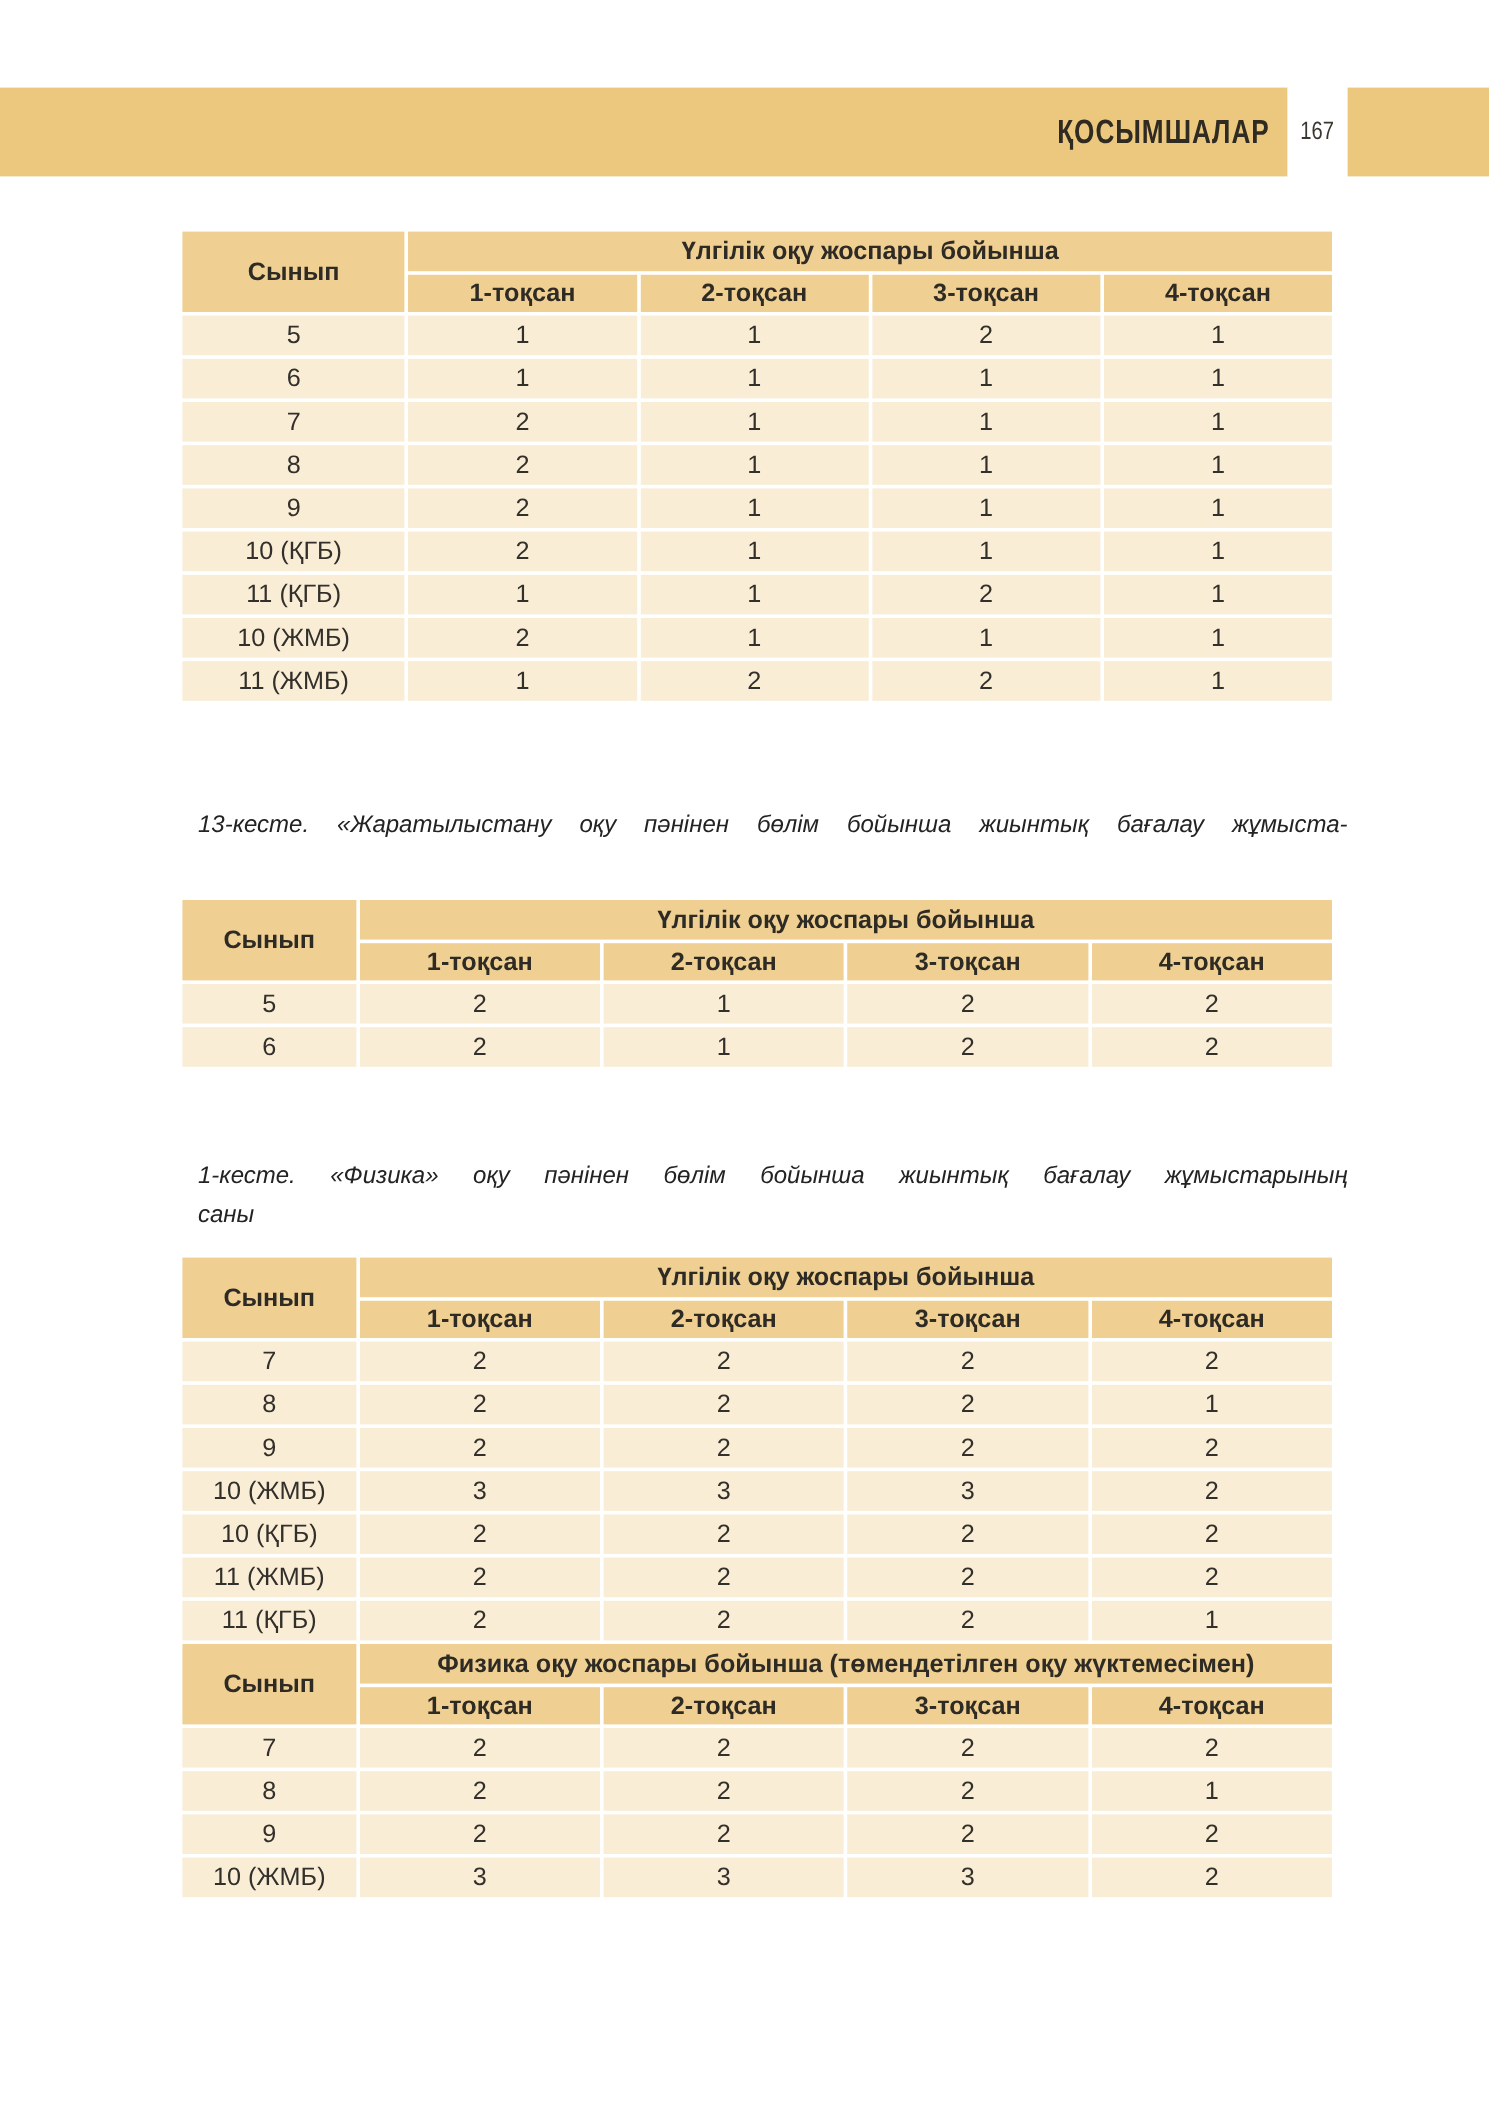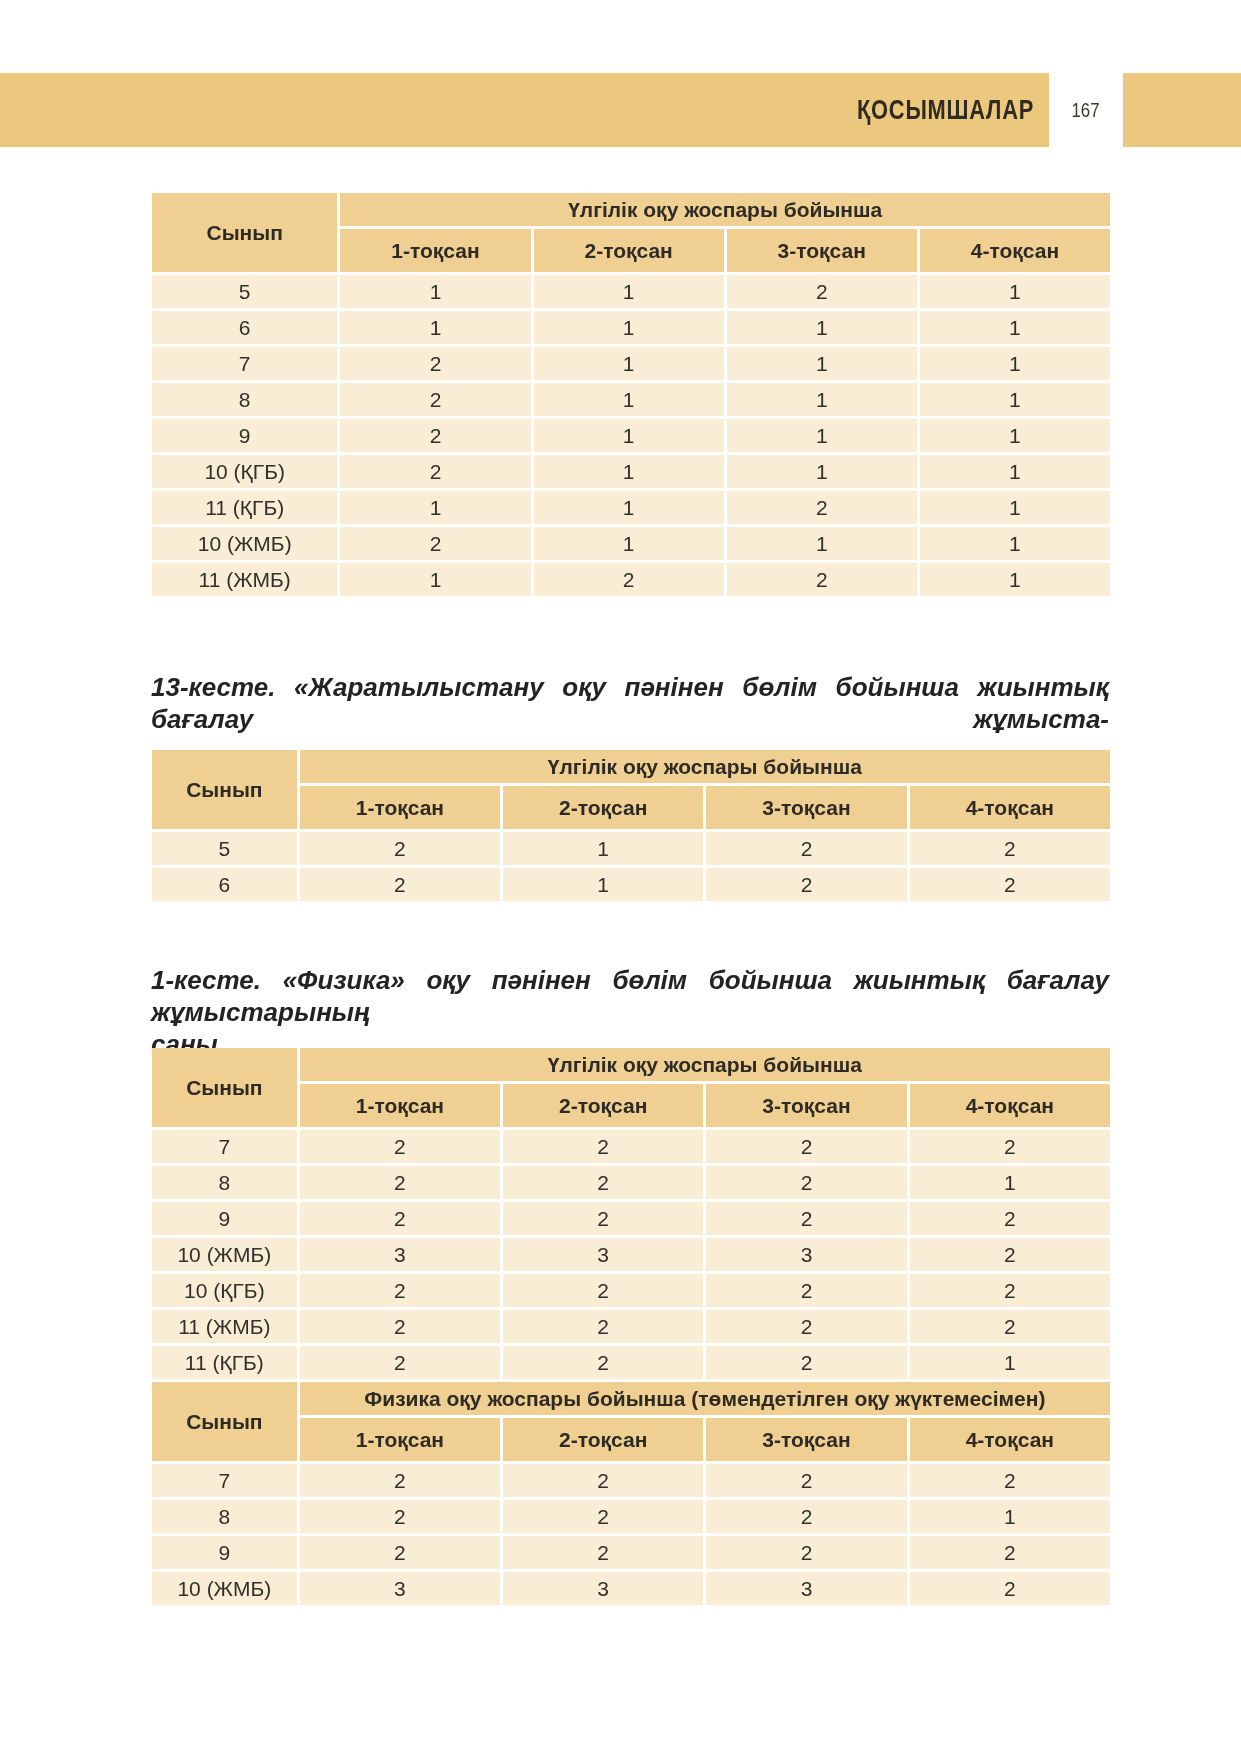--- a/index.html
+++ b/index.html
@@ -31,21 +31,21 @@
     padding-right:15px;
     padding-left:48px;
   }
   .bar-title{
     font-size:28px;font-weight:600;letter-spacing:1px;
     color:#2f2b22;
     transform:scaleX(0.78);transform-origin:right center;
     white-space:nowrap;
   }
   .page-box{
-    width:74px;background:#ffffff;
+    width:50px;background:#ffffff;
     display:flex;align-items:center;justify-content:center;
   }
   .page-num{
     font-size:21px;font-weight:500;color:#3a3731;
     transform:scaleX(0.8);
   }
   .bar-right{width:118px;background:var(--bar);}
 
   
   .content{position:absolute;left:149px;width:964px;}
@@ -64,31 +64,31 @@
   table.grid th{
     background:var(--header_cell);
     font-size:21px;font-weight:600;color:#2e2b25;
   }
   table.grid td{
     background:var(--row_cell);
     font-size:21px;font-weight:400;color:var(--text);
     height:33px;
   }
   tr.hrow1 th{height:33px;}
-  tr.hrow2 th{height:43px;margin-top:41px;}
+  tr.hrow2 th{height:31px;margin-top:41px;}
 
   .t1 col.c0{width:19.6%;}
   .t1 col.cq{width:20.1%;}
   .t2 col.c0{width:15.3%;}
   .t2 col.cq{width:21.175%;}
 
   
   .caption{
-    position:absolute;left:2px;width:958px;
-    font-size:26px;font-weight:700;font-style:italic;
+    position:absolute;left:16px;width:958px;
+    font-size:20px;font-weight:400;font-style:italic;
     color:var(--caption_text);
     line-height:32px;
   }
   .cap-just{text-align:justify;text-align-last:justify;}
 
   .pos-table1{position:absolute;top:190px;left:0;width:100%;}
   .pos-cap13{top:671px;}
   .pos-table2{position:absolute;top:747px;left:0;width:100%;}
   .pos-cap14{top:964px;}
   .pos-table3{position:absolute;top:1045px;left:0;width:100%;}

